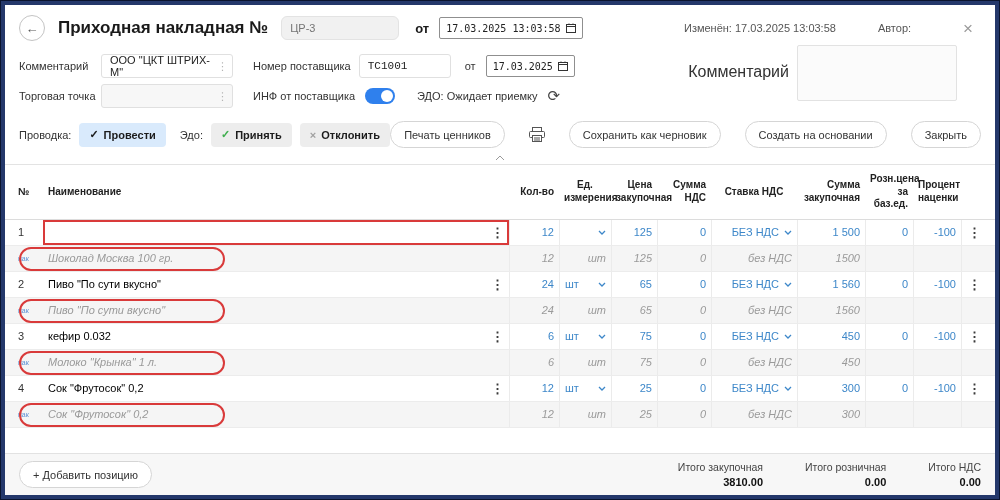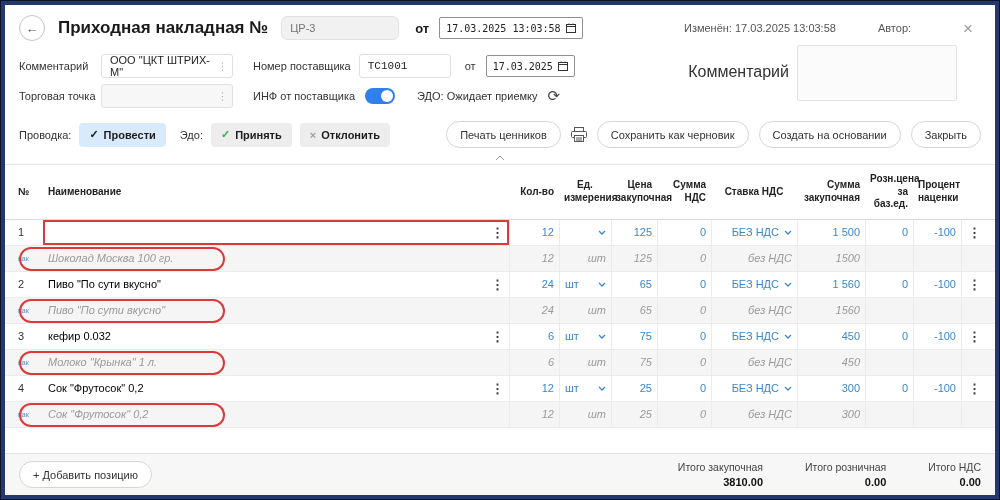--- a/index.html
+++ b/index.html
@@ -38,21 +38,21 @@
   .comment-box { width:160px; height:56px; border:1px solid #e2e2e2; background:#fbfbfb; border-radius:2px; resize:none; }
 
   
   .toolbar { display:flex; align-items:center; padding:10px 14px 4px 14px; }
   .tb-lbl { font-size:11px; color:#333; margin-right:8px; }
   .action-btn { height:24px; border:none; border-radius:4px; padding:0 10px; font-size:11px; font-weight:bold; display:flex; align-items:center; gap:5px; cursor:pointer; color:#1c1c1c; }
   .btn-blue { background:#d9eafc; }
   .btn-gray { background:#ededed; }
   .chk-dark { color:#1c1c1c; } .chk-green { color:#3fae4e; } .x-gray { color:#a0a0a0; }
   .mlg { margin-left:14px; } .mls { margin-left:8px; }
-  .toolbar-right { margin-left:auto; display:flex; align-items:center; gap:10px; }
+  .toolbar-right { margin-left:auto; display:flex; align-items:center; gap:24px; }
   .pill { height:27px; border:1px solid #d5d5d5; border-radius:14px; background:#fff; font-size:11px; color:#333; padding:0 13px; cursor:pointer; white-space:nowrap; }
   .print-icon { cursor:pointer; display:flex; align-items:center; }
   .collapse { text-align:center; height:12px; line-height:8px; color:#9a9a9a; }
 
   
   .grid { display:grid; grid-template-columns: 30px 1fr 50px 52px 46px 54px 86px 68px 48px 48px 26px; align-items:center; }
   .tbl { border-top:1px solid #e3e3e3; }
   .tbl-head { padding:8px 8px; border-bottom:1px solid #dcdcdc; font-size:10px; font-weight:bold; color:#222; }
   .tbl-head > div { padding:0 5px; line-height:1.25; }
   .h-right { text-align:right; } .h-center { text-align:center; }

